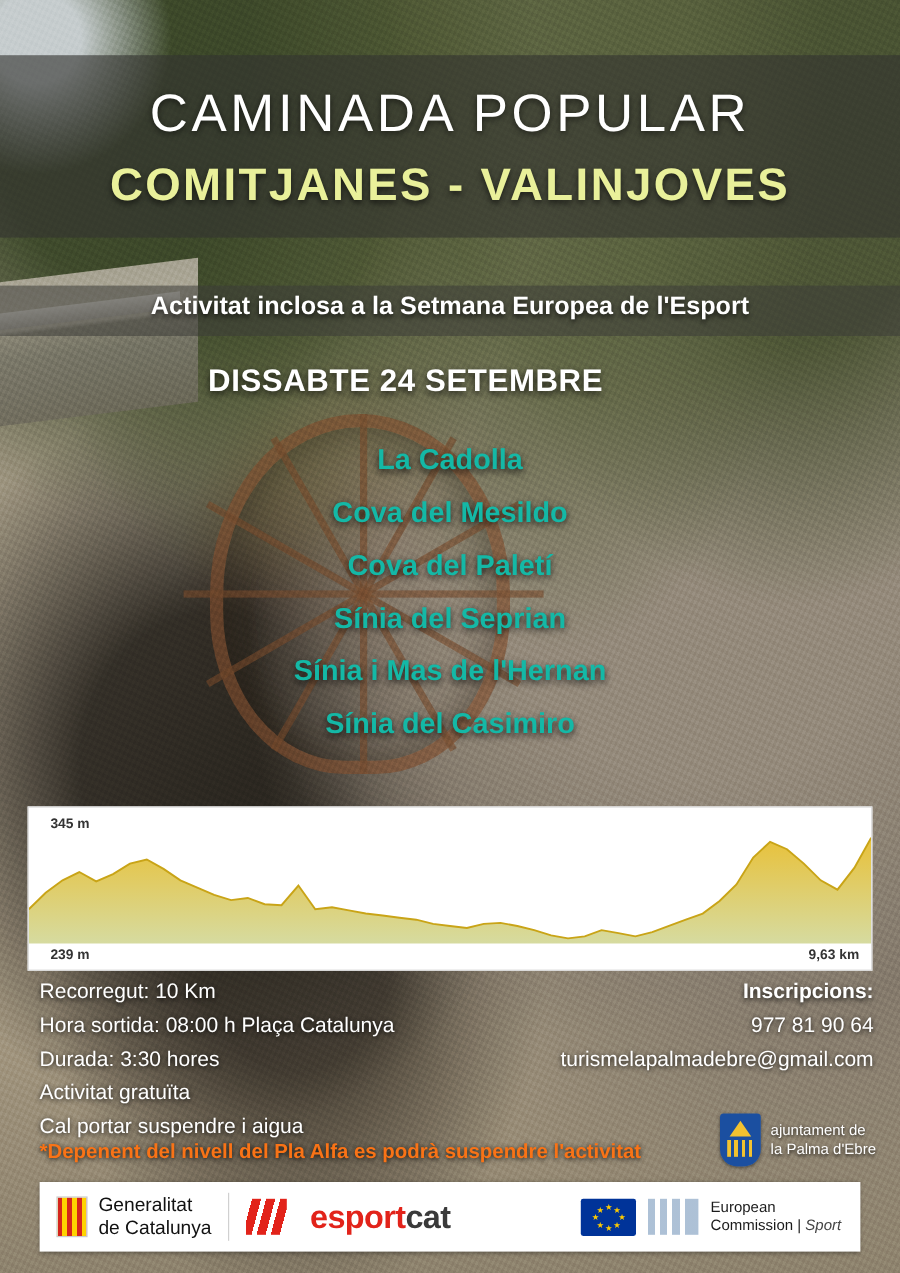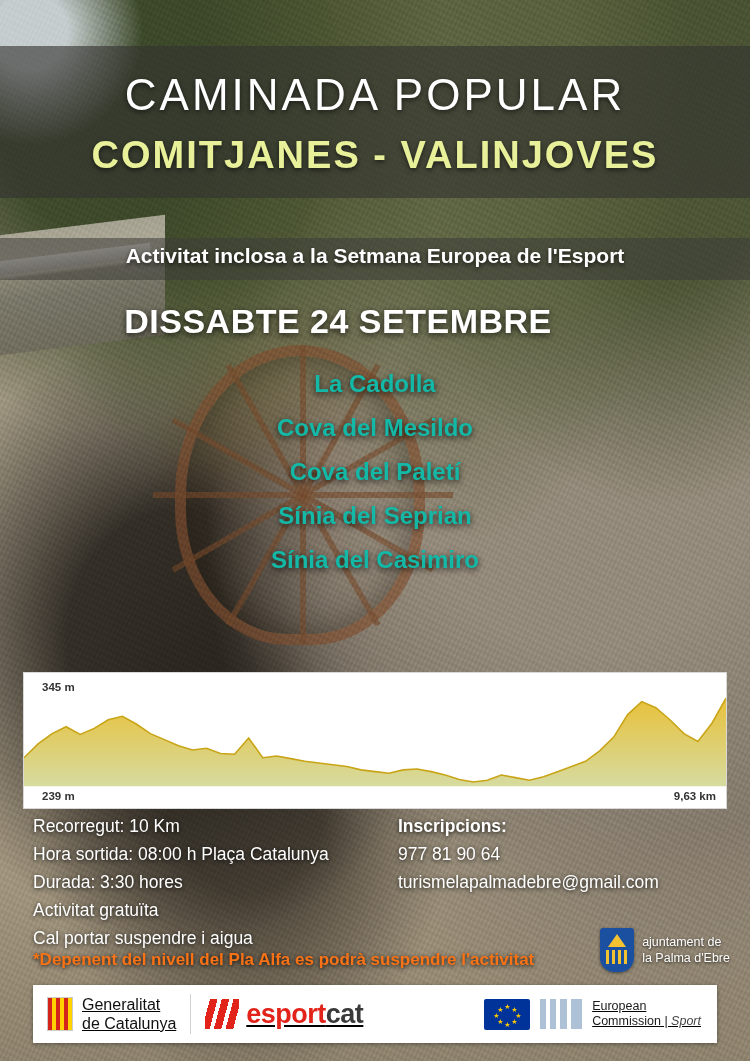--- a/index.html
+++ b/index.html
@@ -102,21 +102,21 @@
   .week-text {
     position: absolute; left: 0; top: 244px; width: 750px;
     text-align: center; color: #fff;
     font-size: 21px; font-weight: bold;
     text-shadow: 0 2px 4px rgba(0,0,0,0.7);
   }
 
   .date-line {
     position: absolute; left: 0; top: 302px; width: 676px;
     text-align: center; color: #fff;
-    font-size: 34px; font-weight: bold; letter-spacing: 0.5px;
+    font-size: 26px; font-weight: bold; letter-spacing: 0.5px;
     text-shadow: 0 2px 6px rgba(0,0,0,0.75);
   }
 
   .stops {
     position: absolute; left: 0; top: 362px; width: 750px;
     text-align: center;
   }
   .stops div {
     color: #14b8a6;
     font-size: 24px; font-weight: bold;
@@ -141,20 +141,21 @@
   .prof-bot-right { right: 10px; bottom: 6px; }
 
   
   .info-left {
     position: absolute; left: 33px; top: 812px; width: 400px;
     color: #ffffff; font-size: 17.5px; line-height: 28px;
     text-shadow: 0 1px 4px rgba(0,0,0,0.85);
   }
   .info-right {
     position: absolute; right: 22px; top: 812px; width: 330px;
+    text-align: right;
     color: #ffffff; font-size: 17.5px; line-height: 28px;
     text-shadow: 0 1px 4px rgba(0,0,0,0.85);
   }
   .info-right .head { font-weight: bold; }
   .note {
     position: absolute; left: 33px; top: 950px; width: 560px;
     color: #f97316; font-size: 17px; font-weight: bold;
     text-shadow: 0 1px 4px rgba(0,0,0,0.85);
   }
 
@@ -187,30 +188,30 @@
     text-shadow: 0 1px 3px rgba(0,0,0,0.8);
   }
 
   
   .footer {
     position: absolute; left: 33px; bottom: 18px; width: 684px; height: 58px;
     background: #ffffff;
     display: flex; align-items: center;
     box-shadow: 0 1px 4px rgba(0,0,0,0.4);
   }
-  .f-cell { display: flex; align-items: center; height: 100%; text-decoration: underline; }
+  .f-cell { display: flex; align-items: center; height: 100%; }
   .f-gen { padding-left: 14px; gap: 9px; }
   .gen-mark {
     width: 26px; height: 34px;
     background: repeating-linear-gradient(to right, #d4241c 0 4px, #ffd200 4px 8px);
     border: 1px solid #cccccc;
   }
   .gen-txt { font-size: 16px; line-height: 19px; color: #111; }
   .f-sep { width: 1px; height: 40px; background: #d0d0d0; margin: 0 14px; }
-  .esport-wrap { display: flex; align-items: center; gap: 7px; }
+  .esport-wrap { display: flex; align-items: center; gap: 19px; }
   .esport-mark {
     width: 34px; height: 30px;
     background:
       linear-gradient(105deg, transparent 0 12%, #e2231a 12% 30%, transparent 30% 40%,
       #e2231a 40% 58%, transparent 58% 68%, #e2231a 68% 86%, transparent 86% 100%);
   }
   .esport-txt { font-size: 27px; font-weight: bold; letter-spacing: -0.5px; }
   .esport-txt .a { color: #e2231a; }
   .esport-txt .b { color: #3a3a3a; }
   .f-eu { margin-left: auto; padding-right: 16px; gap: 10px; }
@@ -263,20 +264,21 @@
   <div class="week-band"></div>
   <div class="week-text">Activitat inclosa a la Setmana Europea de l'Esport</div>
 
   <div class="date-line">DISSABTE 24 SETEMBRE</div>
 
   <div class="stops">
     <div>La Cadolla</div>
     <div>Cova del Mesildo</div>
     <div>Cova del Paletí</div>
     <div>Sínia del Seprian</div>
+    <div>Sínia i Mas de l'Hernan</div>
     <div>Sínia del Casimiro</div>
   </div>
 
   <div class="profile">
     <svg viewBox="0 0 704 137" preserveAspectRatio="none">
       <defs>
         <linearGradient id="elevGrad" x1="0" y1="0" x2="0" y2="1">
           <stop offset="0%" stop-color="#e8c13a"></stop>
           <stop offset="100%" stop-color="#d6dba0"></stop>
         </linearGradient>

